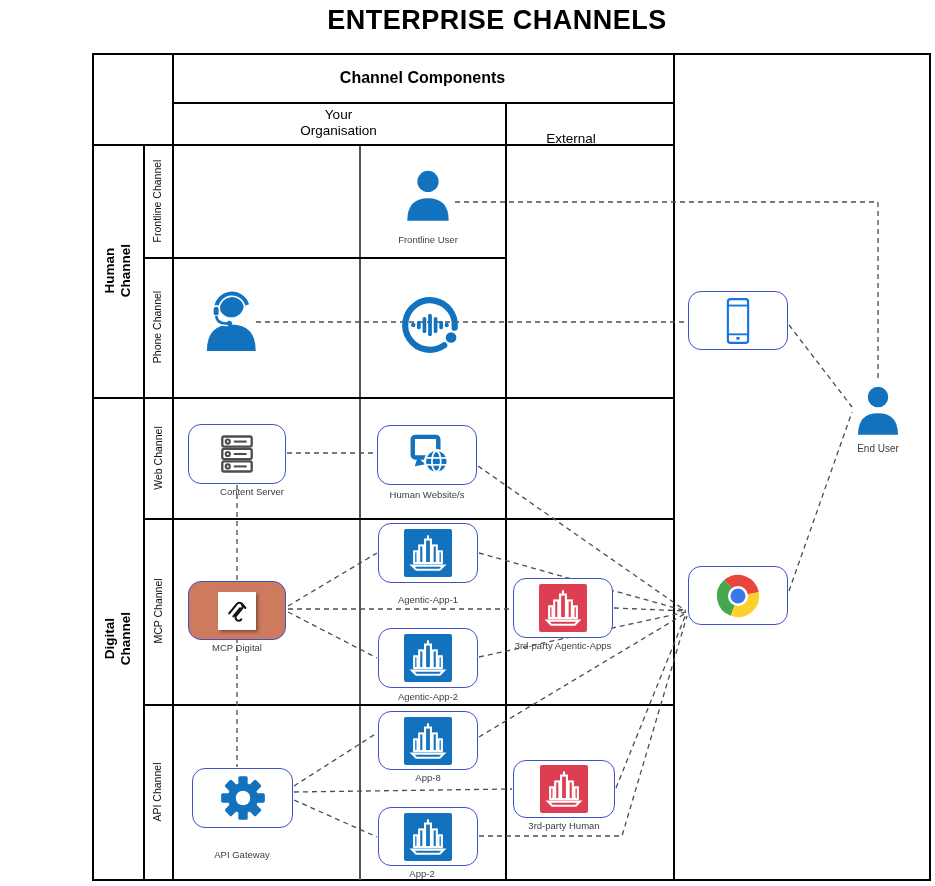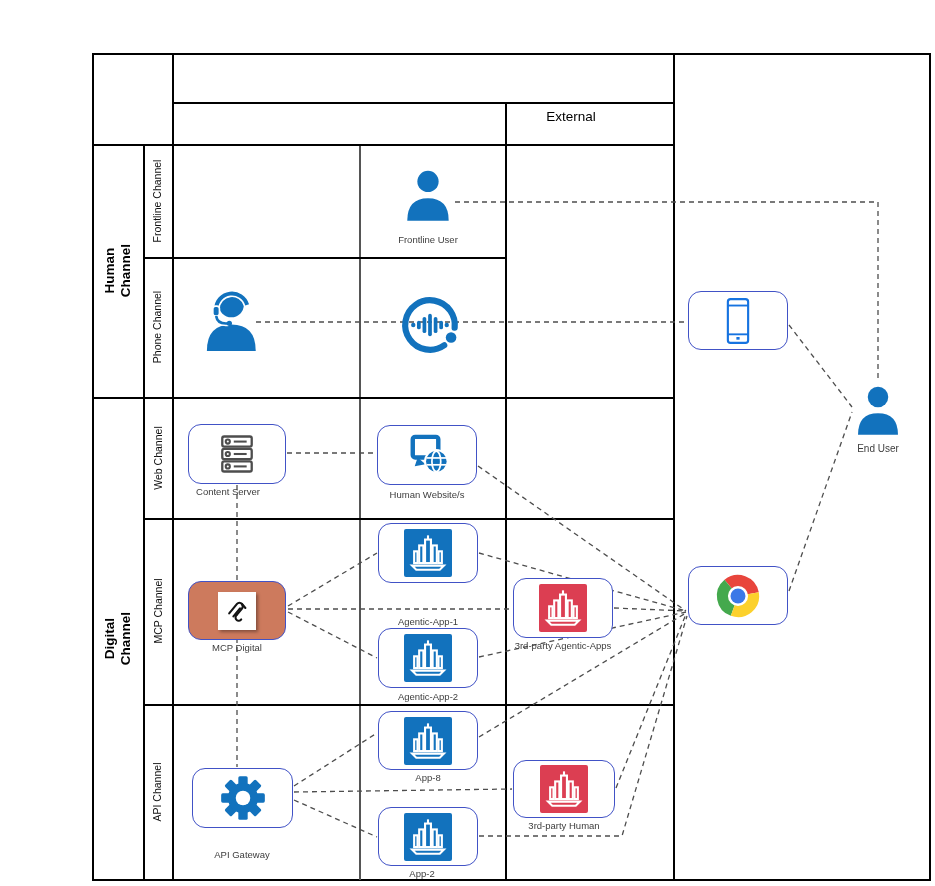--- a/index.html
+++ b/index.html
@@ -29,38 +29,43 @@
     display:flex;align-items:center;justify-content:center;}
   .icon-abs{position:absolute;}
   #edges{position:absolute;left:0;top:0;pointer-events:none;}
   .edge{fill:none;stroke:var(--edge,#4d4d4d);stroke-width:1.3;stroke-dasharray:5 4;}
 </style>
 </head>
 <body>
 
 <div id="canvas">
 
+  <div id="title">ENTERPRISE CHANNELS</div>
 
   <div class="hl" style="left:92px;top:53px;width:839px"></div>
   <div class="hl" style="left:92px;top:879px;width:839px"></div>
   <div class="vl" style="left:92px;top:53px;height:828px"></div>
   <div class="vl" style="left:929px;top:53px;height:828px"></div>
   <div class="vl" style="left:143px;top:144px;height:736px"></div>
   <div class="vl" style="left:172px;top:53px;height:827px"></div>
   <div class="vl" style="left:359px;top:144px;height:736px;background:#555"></div>
   <div class="vl" style="left:505px;top:102px;height:778px"></div>
   <div class="vl" style="left:673px;top:53px;height:827px"></div>
   <div class="hl" style="left:172px;top:102px;width:502px"></div>
   <div class="hl" style="left:92px;top:144px;width:582px"></div>
   <div class="hl" style="left:143px;top:257px;width:363px"></div>
   <div class="hl" style="left:92px;top:397px;width:582px"></div>
   <div class="hl" style="left:143px;top:518px;width:531px"></div>
   <div class="hl" style="left:143px;top:704px;width:531px"></div>
 
-  <div class="cell hdr2" style="left:505px;top:95px;width:132px;height:42px">External</div>
+  <div class="cell hdr1" style="left:172px;top:53px;width:501px;height:49px">Channel Components</div>
+  <div class="cell hdr2" style="left:172px;top:102px;width:333px;height:42px">
+    <span class="wrapspan">Your Organisation</span>
+  </div>
+  <div class="cell hdr2" style="left:505px;top:117px;width:132px;height:42px">External</div>
 
   <div class="cell grp" style="left:92px;top:144px;width:51px;height:253px">
     <span class="rot2 grpspan">Human Channel</span>
   </div>
   <div class="cell grp" style="left:92px;top:397px;width:51px;height:483px">
     <span class="rot2 grpspan">Digital Channel</span>
   </div>
 
   <div class="cell rowlab" style="left:143px;top:144px;width:29px;height:113px">
     <span class="rot">Frontline Channel</span>
@@ -141,21 +146,21 @@
       <g fill="none" stroke="#4d4d4d" stroke-width="4.5">
         <circle cx="30" cy="23" r="4.5"></circle>
           <line x1="43" y1="23" x2="71" y2="23"></line>
         <circle cx="30" cy="50" r="4.5"></circle>
           <line x1="43" y1="50" x2="71" y2="50"></line>
         <circle cx="30" cy="77" r="4.5"></circle>
           <line x1="43" y1="77" x2="71" y2="77"></line>
       </g>
     </svg>
   </div>
-  <div class="nlabel" style="left:168px;top:487px;width:120px">Content Server</div>
+  <div class="nlabel" style="left:192px;top:487px;width:120px">Content Server</div>
 
   <div class="nbox" style="left:377px;top:425px;width:100px;height:60px">
     <svg width="54" height="46" viewBox="0 0 110 90">
       <rect x="26" y="8" width="52" height="42" rx="5" fill="none" style="stroke:var(--blue,#1272bd)" stroke-width="9"></rect>
       <path d="M36,50 L30,68 L52,64 Z" style="fill:var(--blue,#1272bd)"></path>
       <circle cx="74" cy="58" r="25" fill="#fff"></circle>
       <circle cx="74" cy="58" r="21" style="fill:var(--blue,#1272bd)"></circle>
       <g fill="none" stroke="#fff" stroke-width="3.5">
         <ellipse cx="74" cy="58" rx="9" ry="21"></ellipse>
         <line x1="54" y1="51" x2="94" y2="51"></line>
@@ -187,21 +192,21 @@
           <rect x="43" y="18" width="14" height="56"></rect>
           <rect x="29" y="32" width="10" height="42"></rect>
           <rect x="61" y="32" width="10" height="42"></rect>
           <rect x="17" y="46" width="8" height="28"></rect>
           <rect x="75" y="46" width="8" height="28"></rect>
           <path d="M12,80 H88 L78,90 H22 Z"></path>
         </g>
       </svg>
     </div>
   </div>
-  <div class="nlabel" style="left:368px;top:617px;width:120px">Agentic-App-1</div>
+  <div class="nlabel" style="left:368px;top:595px;width:120px">Agentic-App-1</div>
 
   <div class="nbox" style="left:378px;top:628px;width:100px;height:60px">
     <div class="tile tile-blue">
       <svg width="42" height="42" viewBox="0 0 100 100">
         <g fill="none" stroke="#fff" stroke-width="5">
           <line x1="50" y1="18" x2="50" y2="8"></line>
           <rect x="43" y="18" width="14" height="56"></rect>
           <rect x="29" y="32" width="10" height="42"></rect>
           <rect x="61" y="32" width="10" height="42"></rect>
           <rect x="17" y="46" width="8" height="28"></rect>

